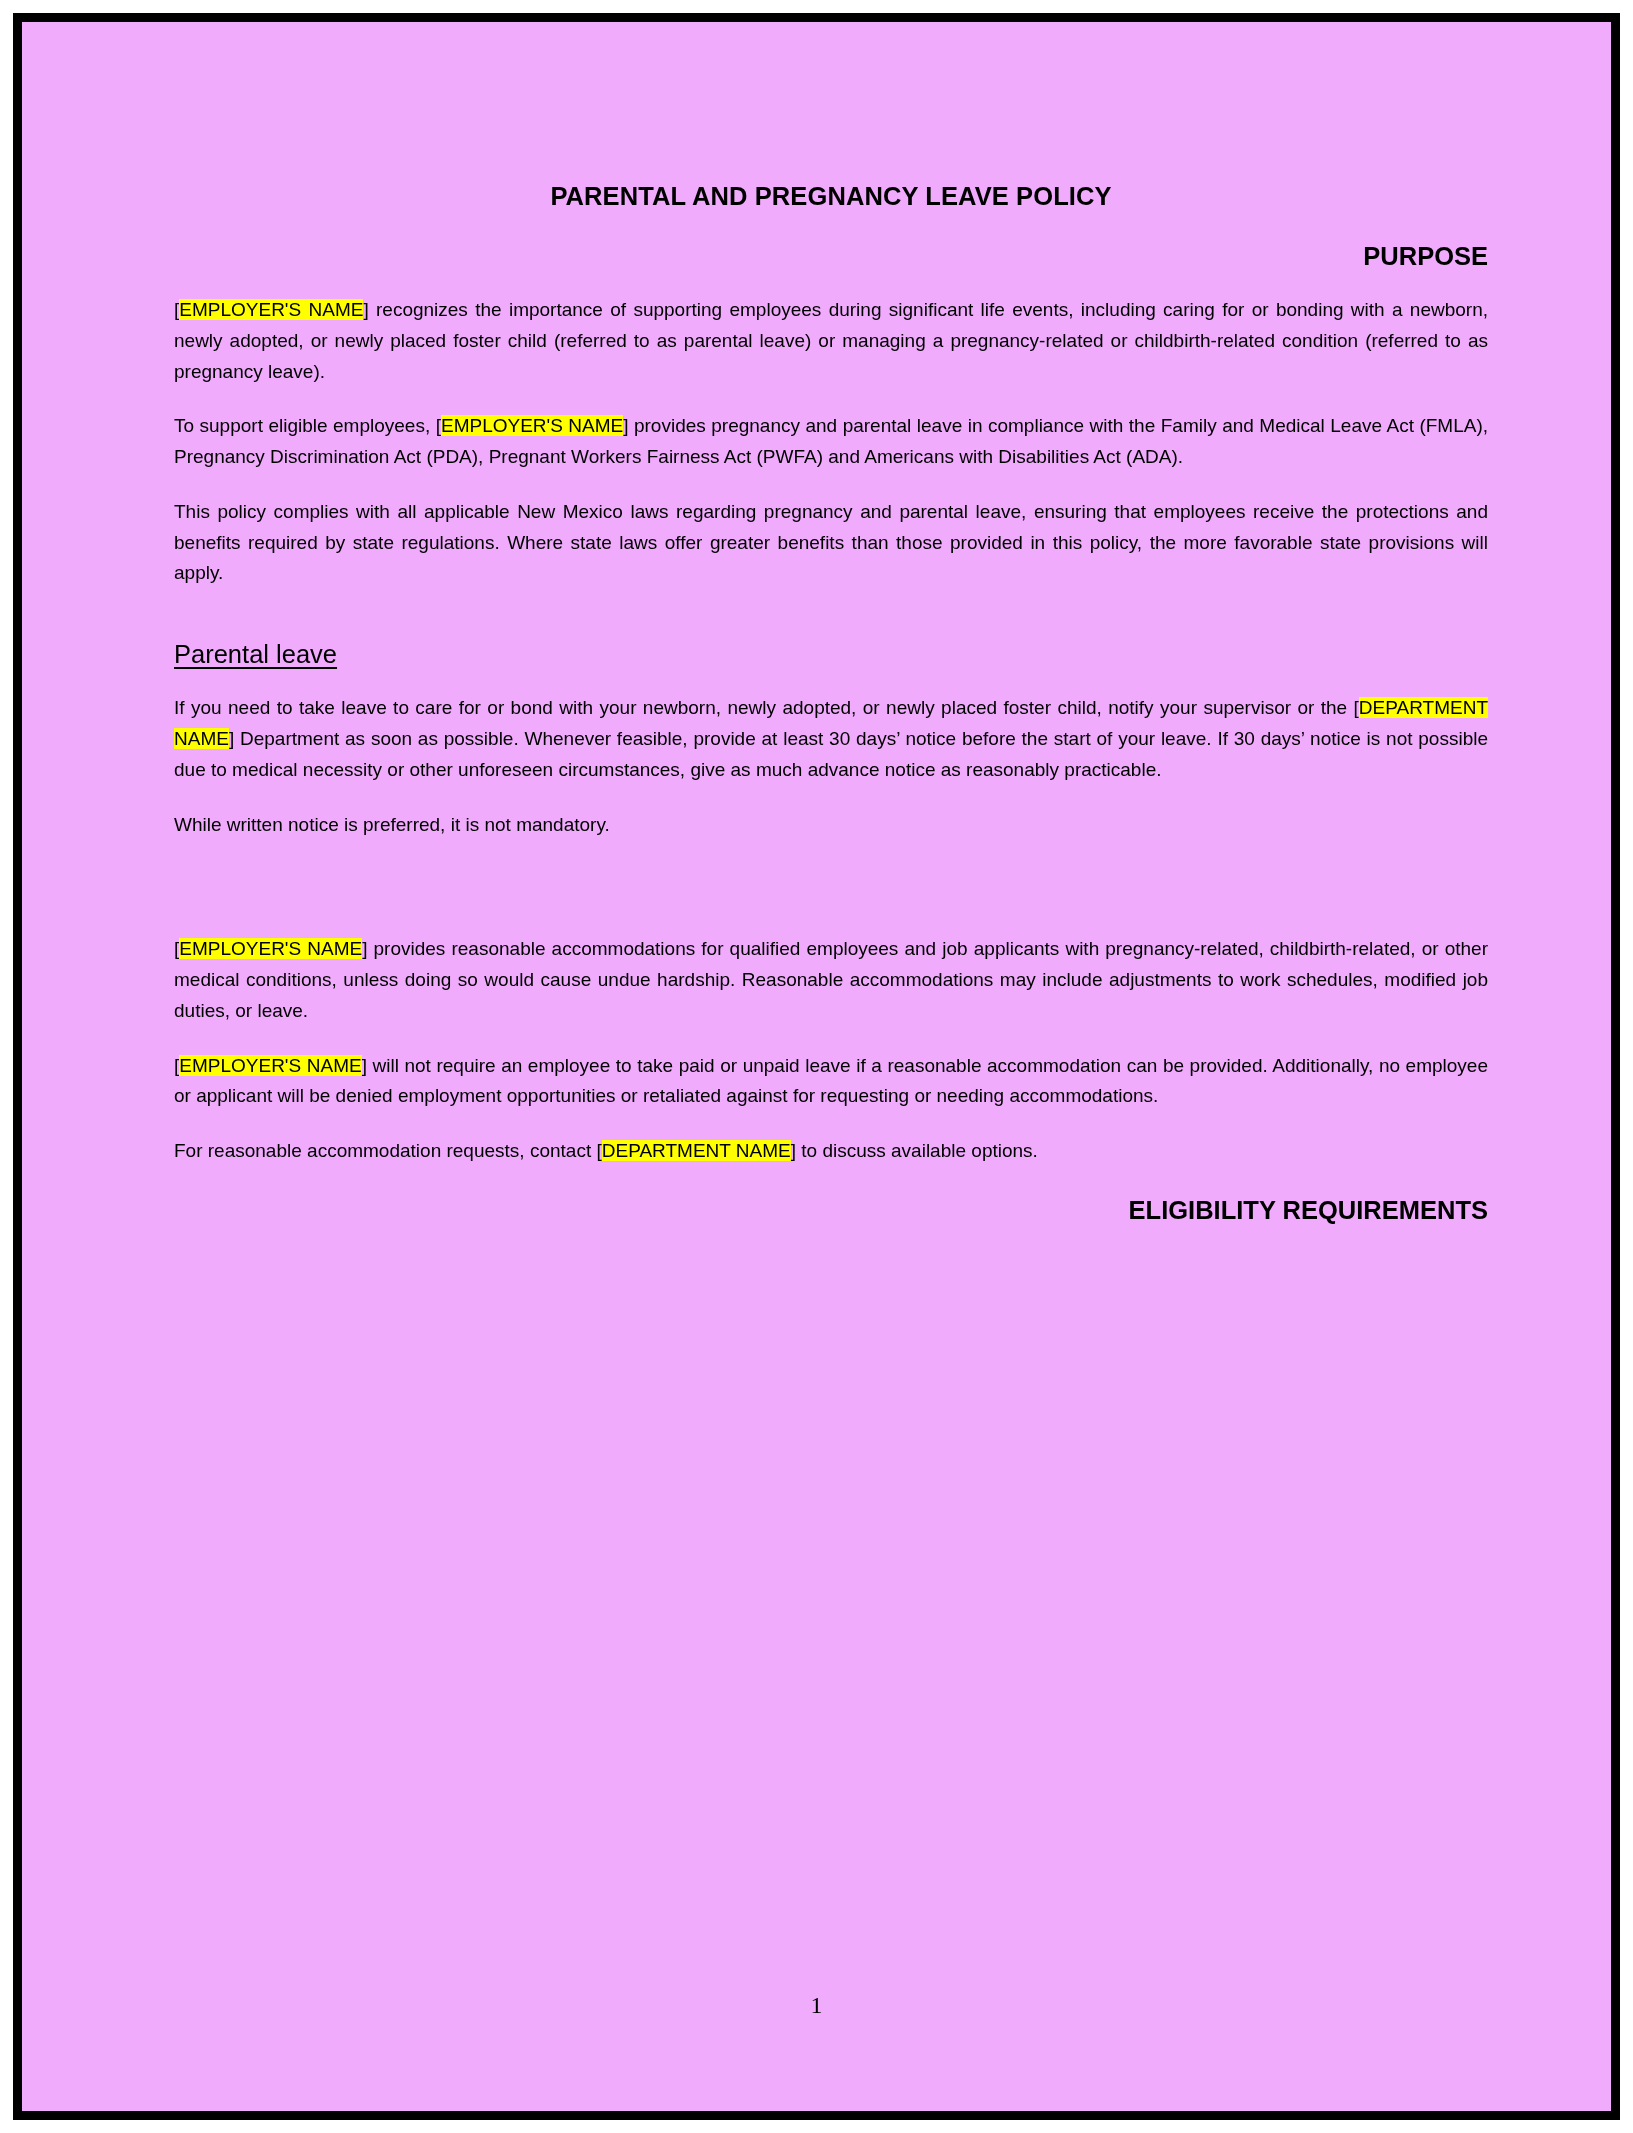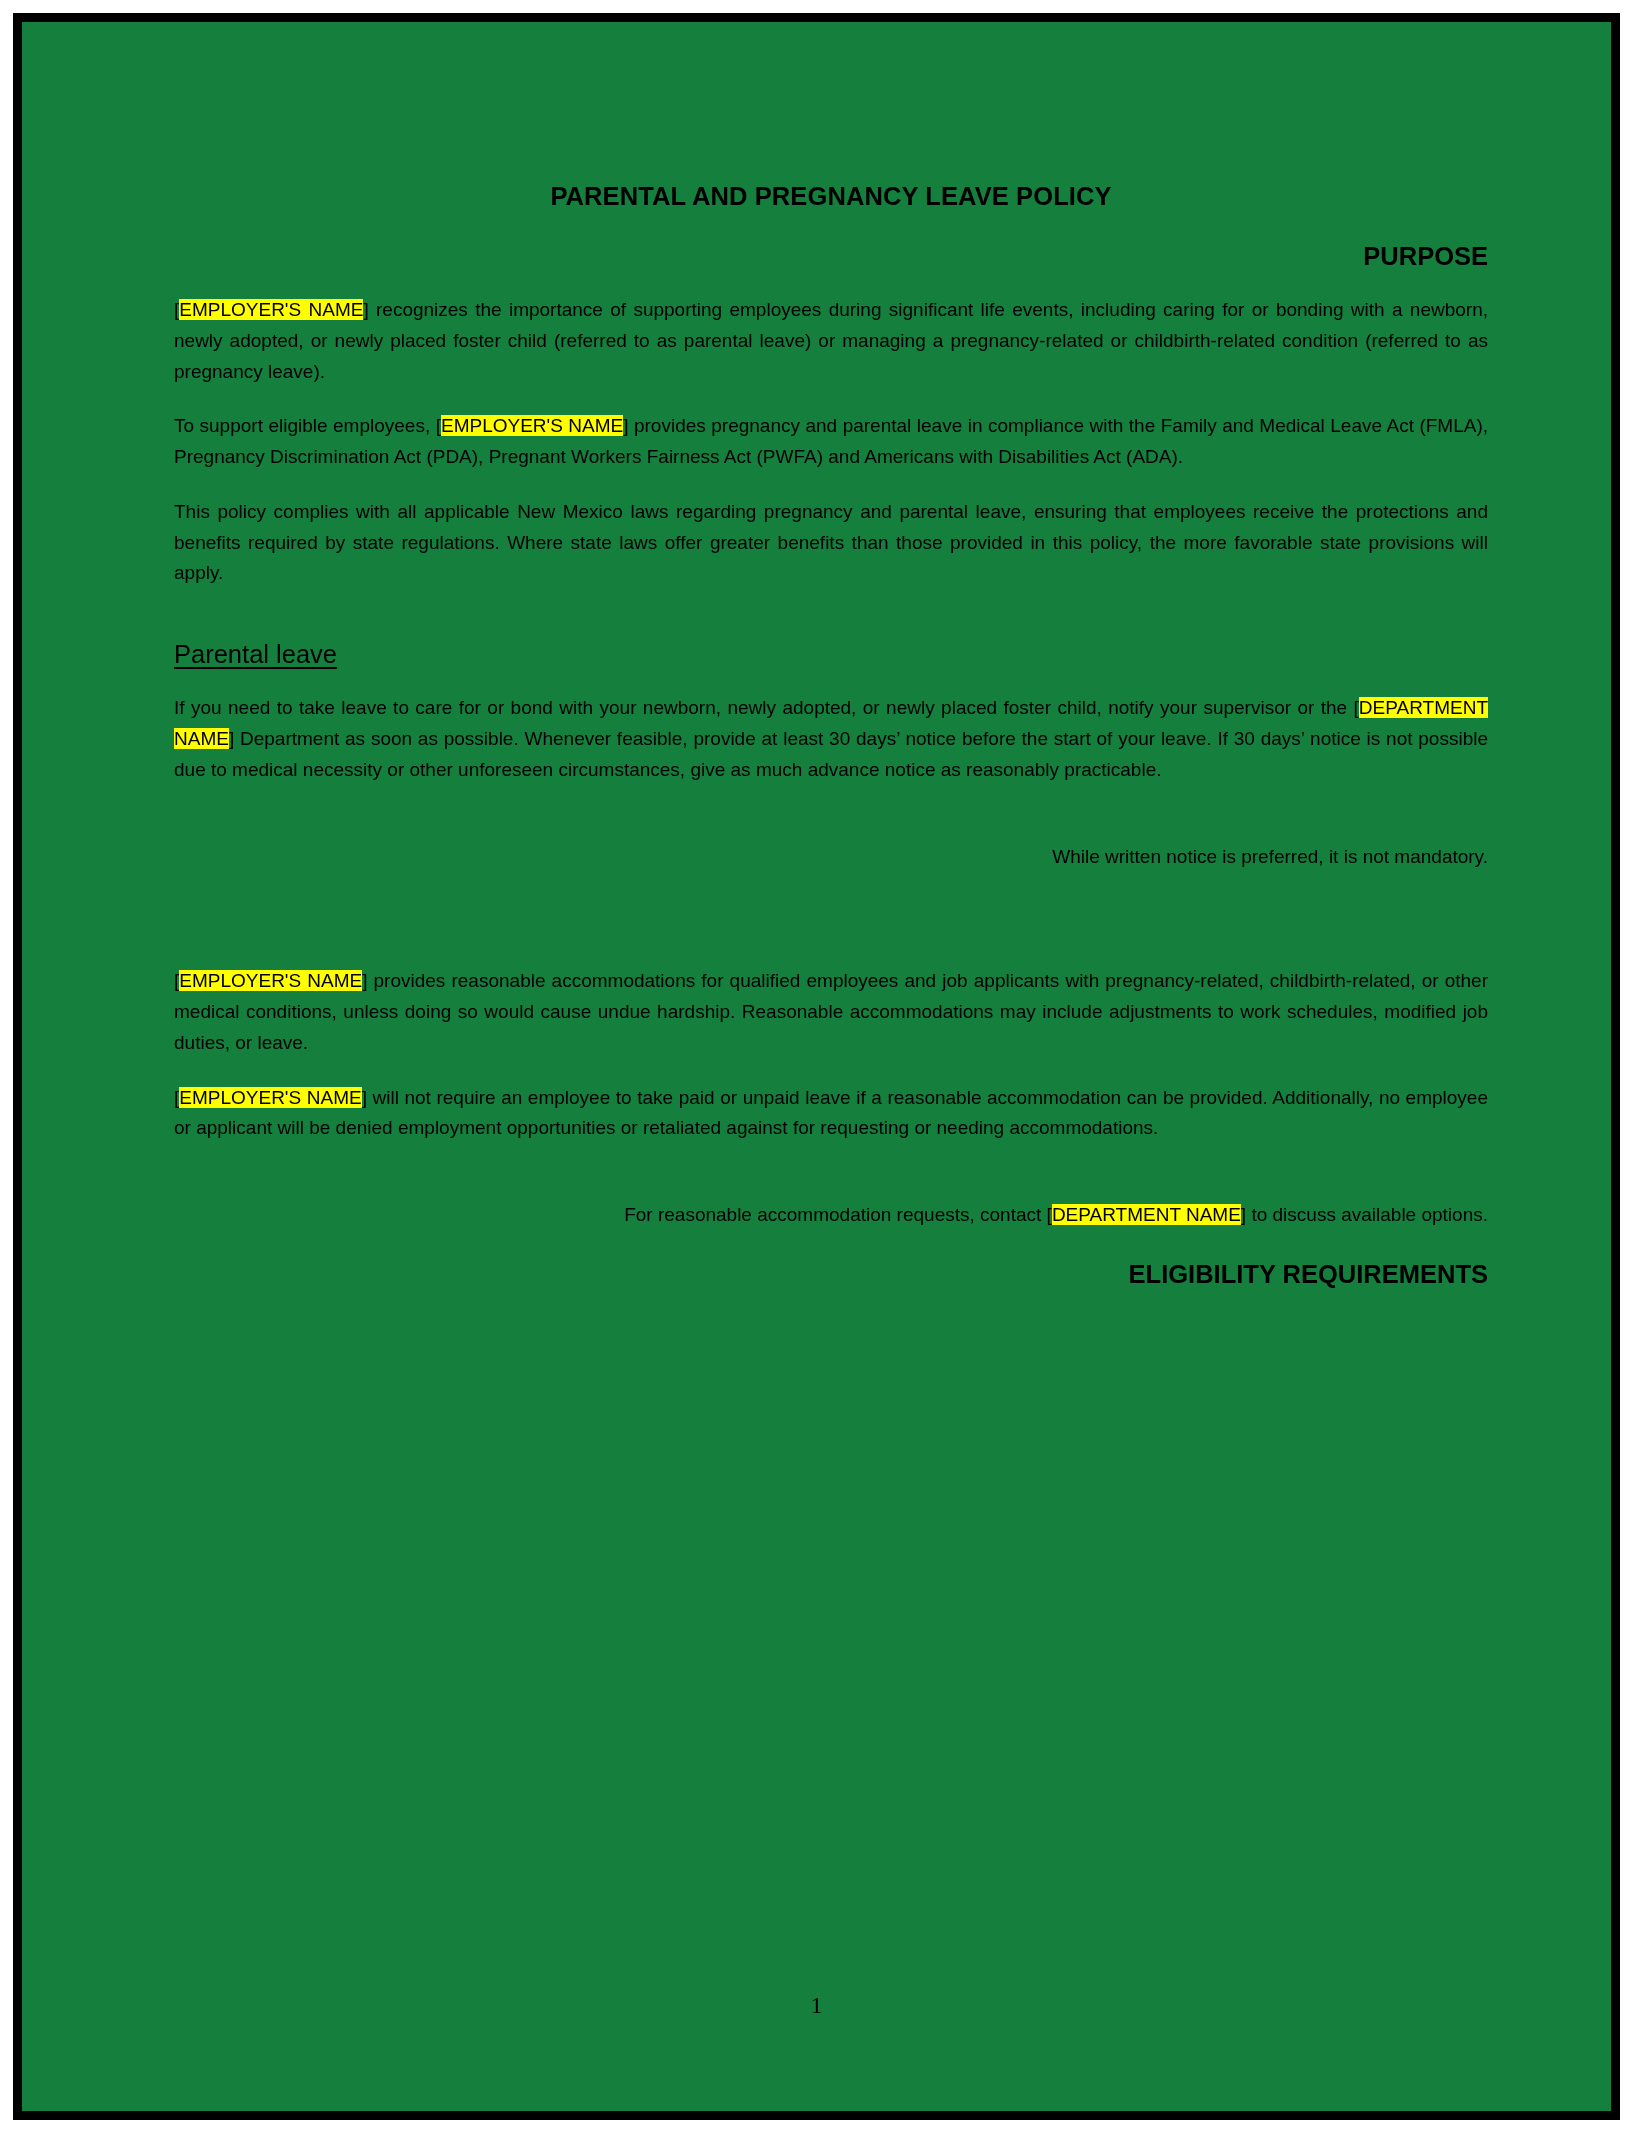--- a/index.html
+++ b/index.html
@@ -15,21 +15,21 @@
   }
 
   #page-frame {
     position: absolute;
     left: 13px;
     top: 13px;
     width: 1607px;
     height: 2107px;
     box-sizing: border-box;
     border: 9px solid #000000;
-    background: #15803d;
+    background: #f0abfc;
   }
 
   #page-inner {
     position: absolute;
     left: 152px;
     top: 0;
     width: 1314px;
     height: 100%;
   }
 
@@ -69,22 +69,21 @@
     font-weight: normal;
     color: #000000;
     text-align: justify;
     text-justify: inter-word;
     line-height: 1.62;
     margin: 0;
     hyphens: none;
   }
 
   .body-para.left {
-    text-align: right;
-    margin-top: 32px;
+    text-align: left;
   }
 
   .hl {
     background-color: #FFFF00;
   }
 
   
   .sp-title-purpose { height: 27px; }
   .sp-purpose-p1    { height: 22px; }
   .sp-para          { height: 24px; }

